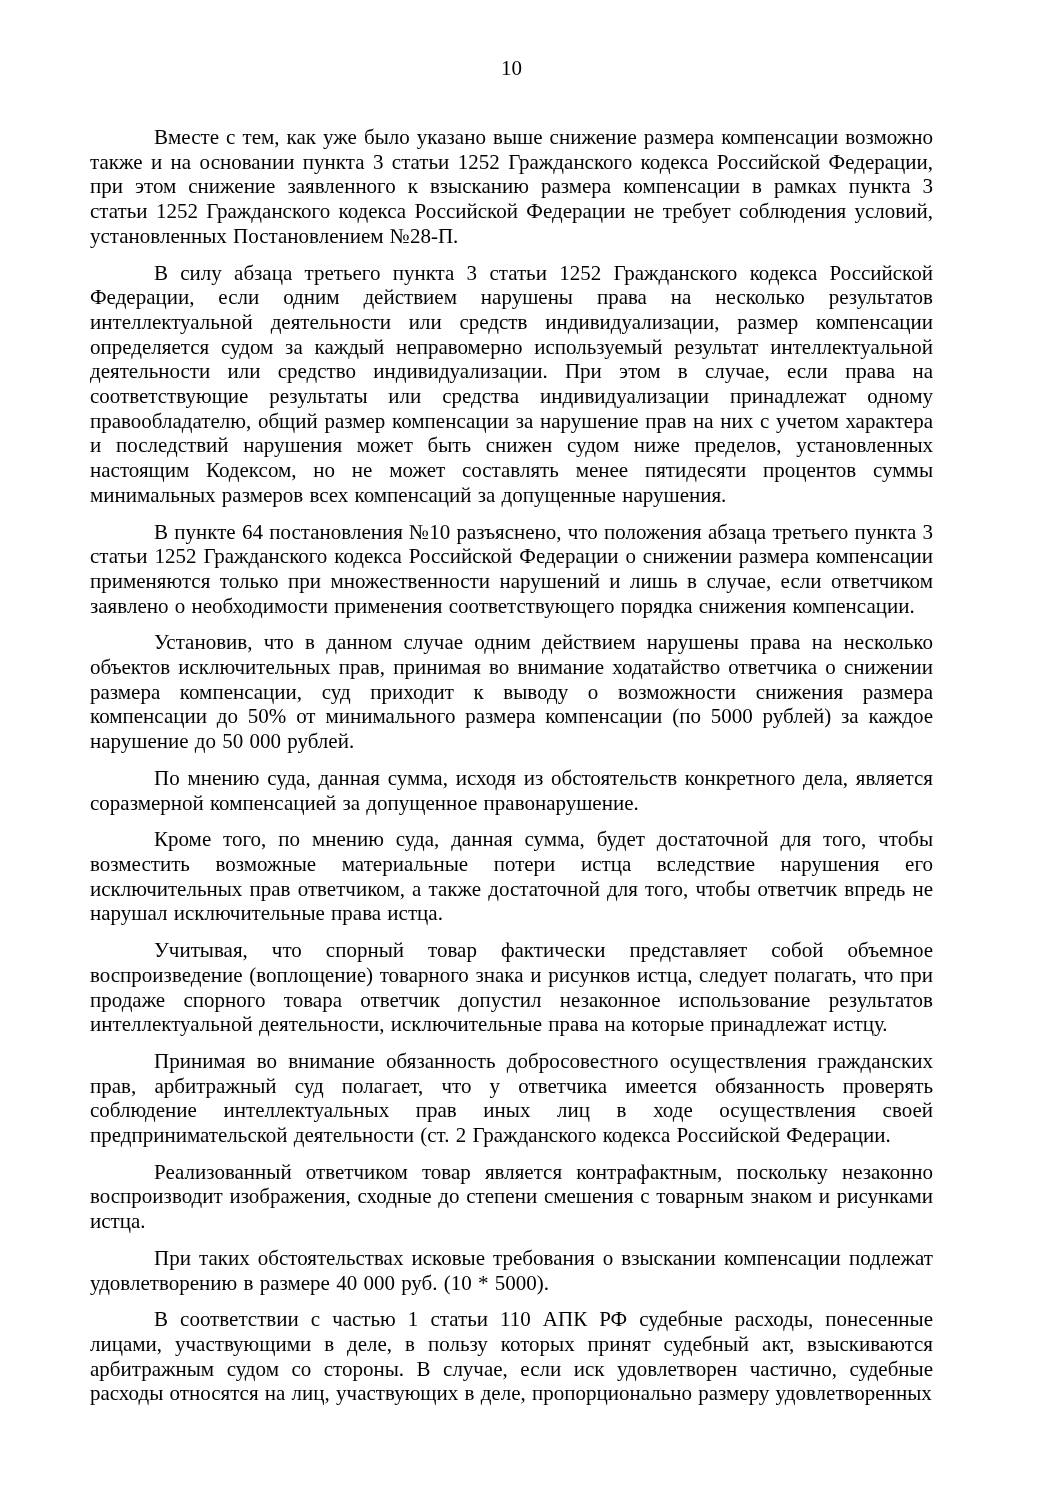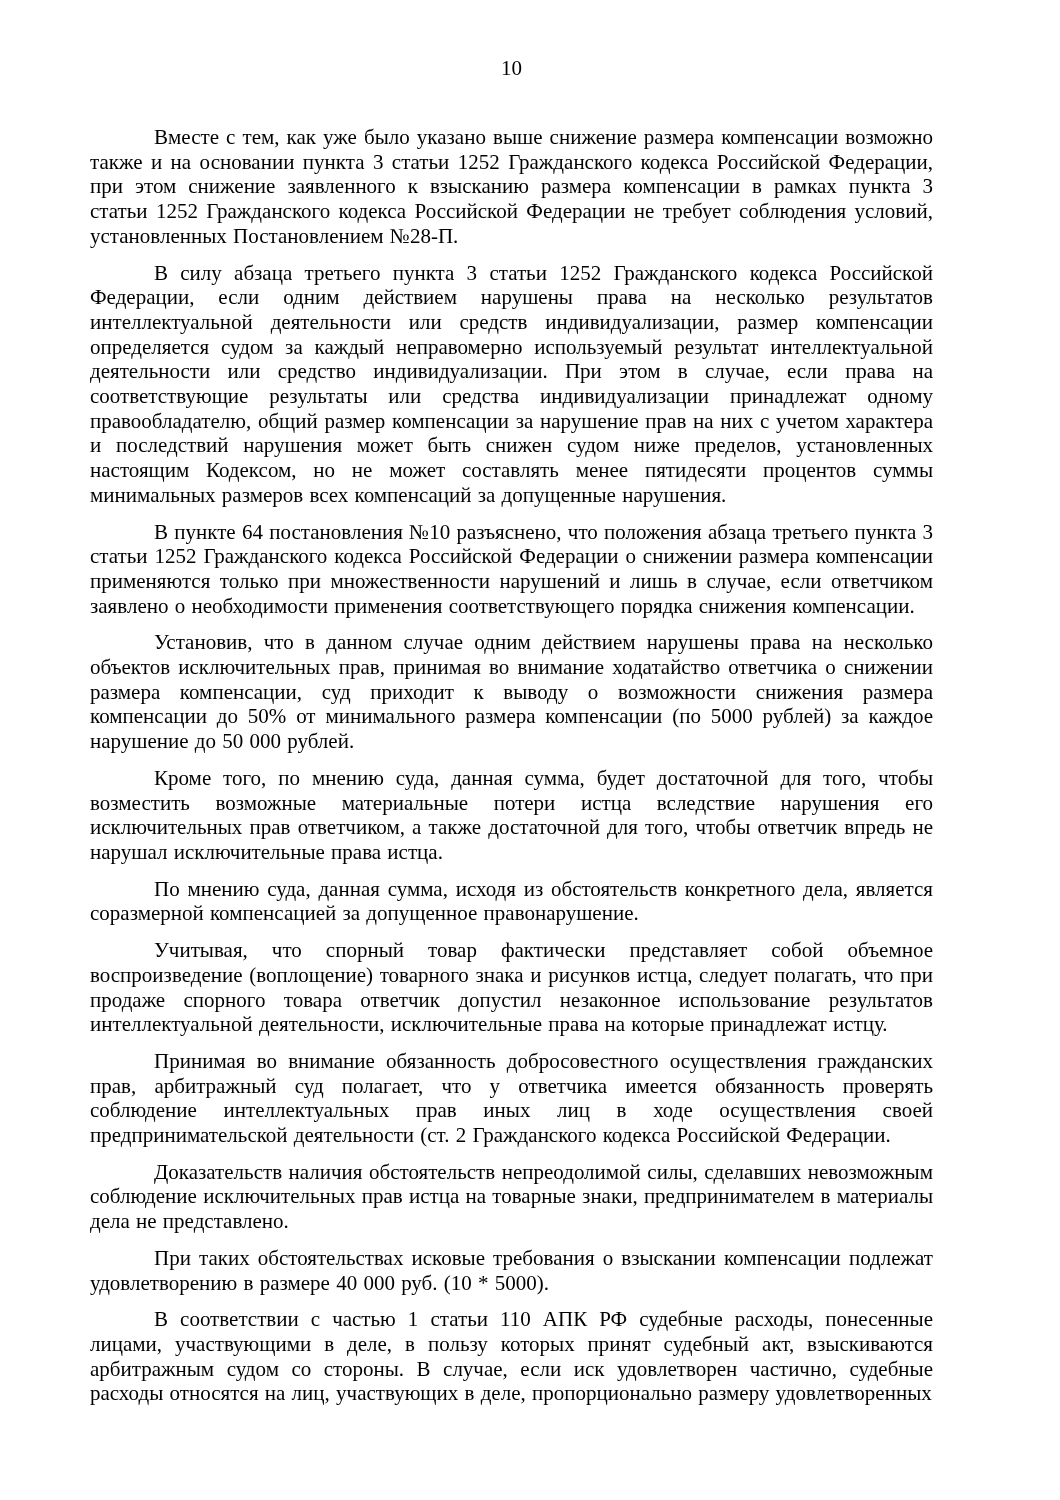--- a/index.html
+++ b/index.html
@@ -41,21 +41,21 @@
 <body>
 
 <div class="page">
   <div class="page-number">10</div>
 
   <div class="content">
     <p>Вместе с тем, как уже было указано выше снижение размера компенсации возможно также и на основании пункта 3 статьи 1252 Гражданского кодекса Российской Федерации, при этом снижение заявленного к взысканию размера компенсации в рамках пункта 3 статьи 1252 Гражданского кодекса Российской Федерации не требует соблюдения условий, установленных Постановлением №28-П.</p>
     <p>В силу абзаца третьего пункта 3 статьи 1252 Гражданского кодекса Российской Федерации, если одним действием нарушены права на несколько результатов интеллектуальной деятельности или средств индивидуализации, размер компенсации определяется судом за каждый неправомерно используемый результат интеллектуальной деятельности или средство индивидуализации. При этом в случае, если права на соответствующие результаты или средства индивидуализации принадлежат одному правообладателю, общий размер компенсации за нарушение прав на них с учетом характера и последствий нарушения может быть снижен судом ниже пределов, установленных настоящим Кодексом, но не может составлять менее пятидесяти процентов суммы минимальных размеров всех компенсаций за допущенные нарушения.</p>
     <p>В пункте 64 постановления №10 разъяснено, что положения абзаца третьего пункта 3 статьи 1252 Гражданского кодекса Российской Федерации о снижении размера компенсации применяются только при множественности нарушений и лишь в случае, если ответчиком заявлено о необходимости применения соответствующего порядка снижения компенсации.</p>
     <p>Установив, что в данном случае одним действием нарушены права на несколько объектов исключительных прав, принимая во внимание ходатайство ответчика о снижении размера компенсации, суд приходит к выводу о возможности снижения размера компенсации до 50% от минимального размера компенсации (по 5000 рублей) за каждое нарушение до 50 000 рублей.</p>
+    <p>По мнению суда, данная сумма, исходя из обстоятельств конкретного дела, является соразмерной компенсацией за допущенное правонарушение.</p>
     <p>Кроме того, по мнению суда, данная сумма, будет достаточной для того, чтобы возместить возможные материальные потери истца вследствие нарушения его исключительных прав ответчиком, а также достаточной для того, чтобы ответчик впредь не нарушал исключительные права истца.</p>
-    <p>По мнению суда, данная сумма, исходя из обстоятельств конкретного дела, является соразмерной компенсацией за допущенное правонарушение.</p>
     <p>Учитывая, что спорный товар фактически представляет собой объемное воспроизведение (воплощение) товарного знака и рисунков истца, следует полагать, что при продаже спорного товара ответчик допустил незаконное использование результатов интеллектуальной деятельности, исключительные права на которые принадлежат истцу.</p>
     <p>Принимая во внимание обязанность добросовестного осуществления гражданских прав, арбитражный суд полагает, что у ответчика имеется обязанность проверять соблюдение интеллектуальных прав иных лиц в ходе осуществления своей предпринимательской деятельности (ст. 2 Гражданского кодекса Российской Федерации.</p>
-    <p>Доказательств наличия обстоятельств непреодолимой силы, сделавших невозможным соблюдение исключительных прав истца на товарные знаки, предпринимателем в материалы дела не представлено.</p>
+    <p>Реализованный ответчиком товар является контрафактным, поскольку незаконно воспроизводит изображения, сходные до степени смешения с товарным знаком и рисунками истца.</p>
     <p>При таких обстоятельствах исковые требования о взыскании компенсации подлежат удовлетворению в размере 40 000 руб. (10 * 5000).</p>
     <p>В соответствии с частью 1 статьи 110 АПК РФ судебные расходы, понесенные лицами, участвующими в деле, в пользу которых принят судебный акт, взыскиваются арбитражным судом со стороны. В случае, если иск удовлетворен частично, судебные расходы относятся на лиц, участвующих в деле, пропорционально размеру удовлетворенных</p>
   </div>
 </div>
 
 </body></html>

